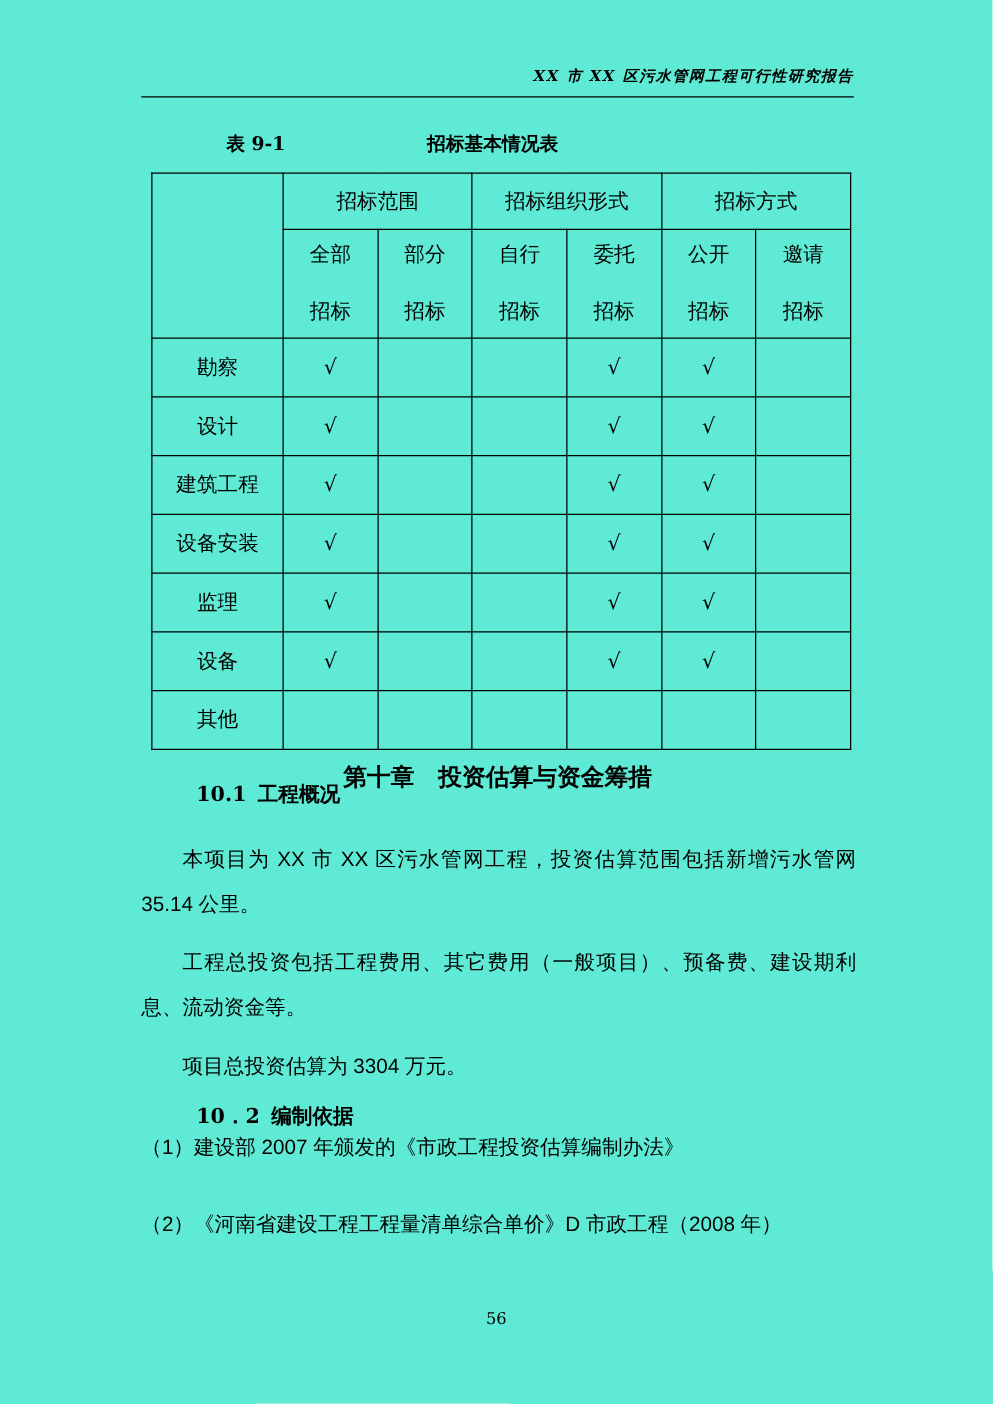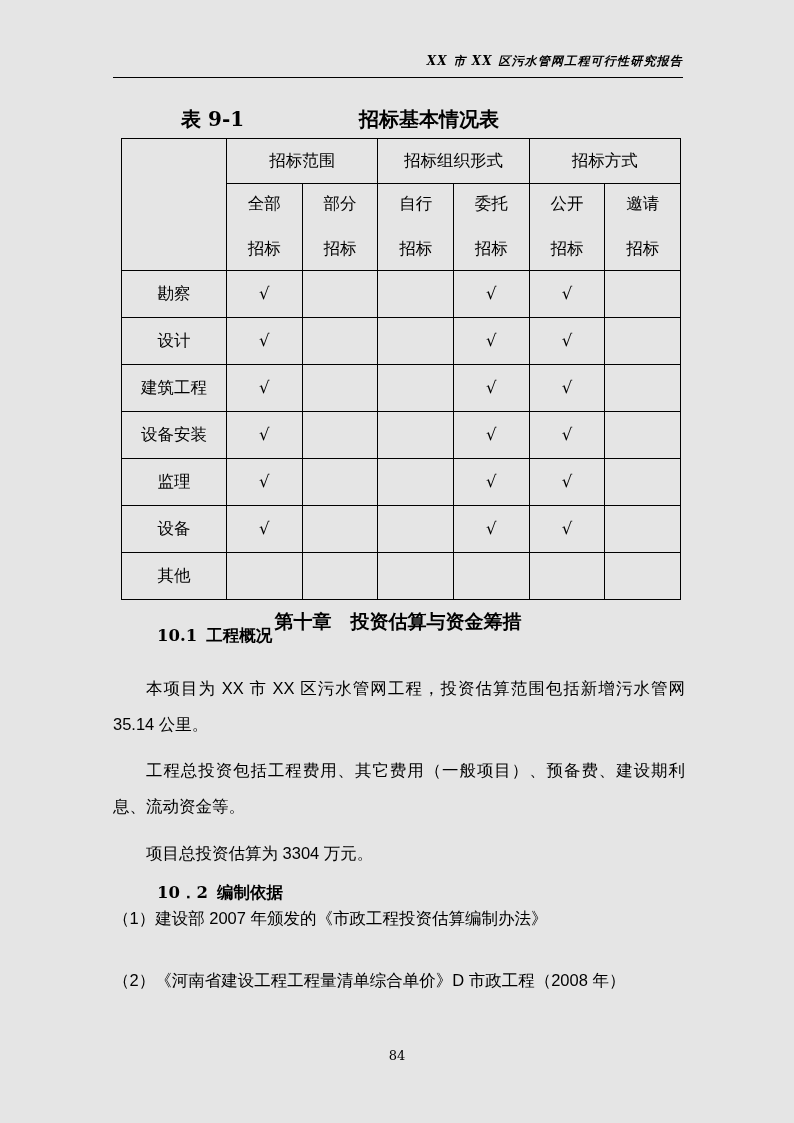--- a/index.html
+++ b/index.html
@@ -8,21 +8,21 @@
     background: #ffffff;
   }
   body {
     font-family: "DejaVu Serif", "Liberation Serif", serif;
     color: #000000;
   }
   .page {
     position: relative;
     width: 794px;
     height: 1123px;
-    background: #e5e5e5;
+    background: #5eead4;
     overflow: hidden;
     box-sizing: border-box;
   }
 
   
   .page-header {
     position: absolute;
     left: 113px;
     top: 50px;
     width: 570px;
@@ -45,21 +45,21 @@
     height: 0;
     border-top: 1.6px solid #000;
   }
 
   
   .table-caption {
     position: absolute;
     left: 113px;
     top: 106px;
     width: 570px;
-    font-size: 20px;
+    font-size: 15px;
     font-weight: bold;
     font-family: "DejaVu Serif", "Liberation Serif", serif;
     white-space: nowrap;
   }
   .table-caption .cap-num {
     display: inline-block;
     margin-left: 68px;
   }
   .table-caption .cap-title {
     display: inline-block;
@@ -292,15 +292,15 @@
   <div class="para indent" style="top:752px;">工程总投资包括工程费用、其它费用（一般项目）、预备费、建设期利息、流动资金等。</div>
   <div class="para indent" style="top:835px;">项目总投资估算为 3304 万元。</div>
 
   <div class="sec-h" style="top:882px;">
     <span class="num">10．2</span><span>编制依据</span>
   </div>
 
   <div class="para nowrapline" style="top:900px;">（1）建设部 2007 年颁发的《市政工程投资估算编制办法》</div>
   <div class="para nowrapline" style="top:962px;">（2）《河南省建设工程工程量清单综合单价》D 市政工程（2008 年）</div>
 
-  <div class="page-number">84</div>
+  <div class="page-number">56</div>
 
 </div>
 
 </body></html>

